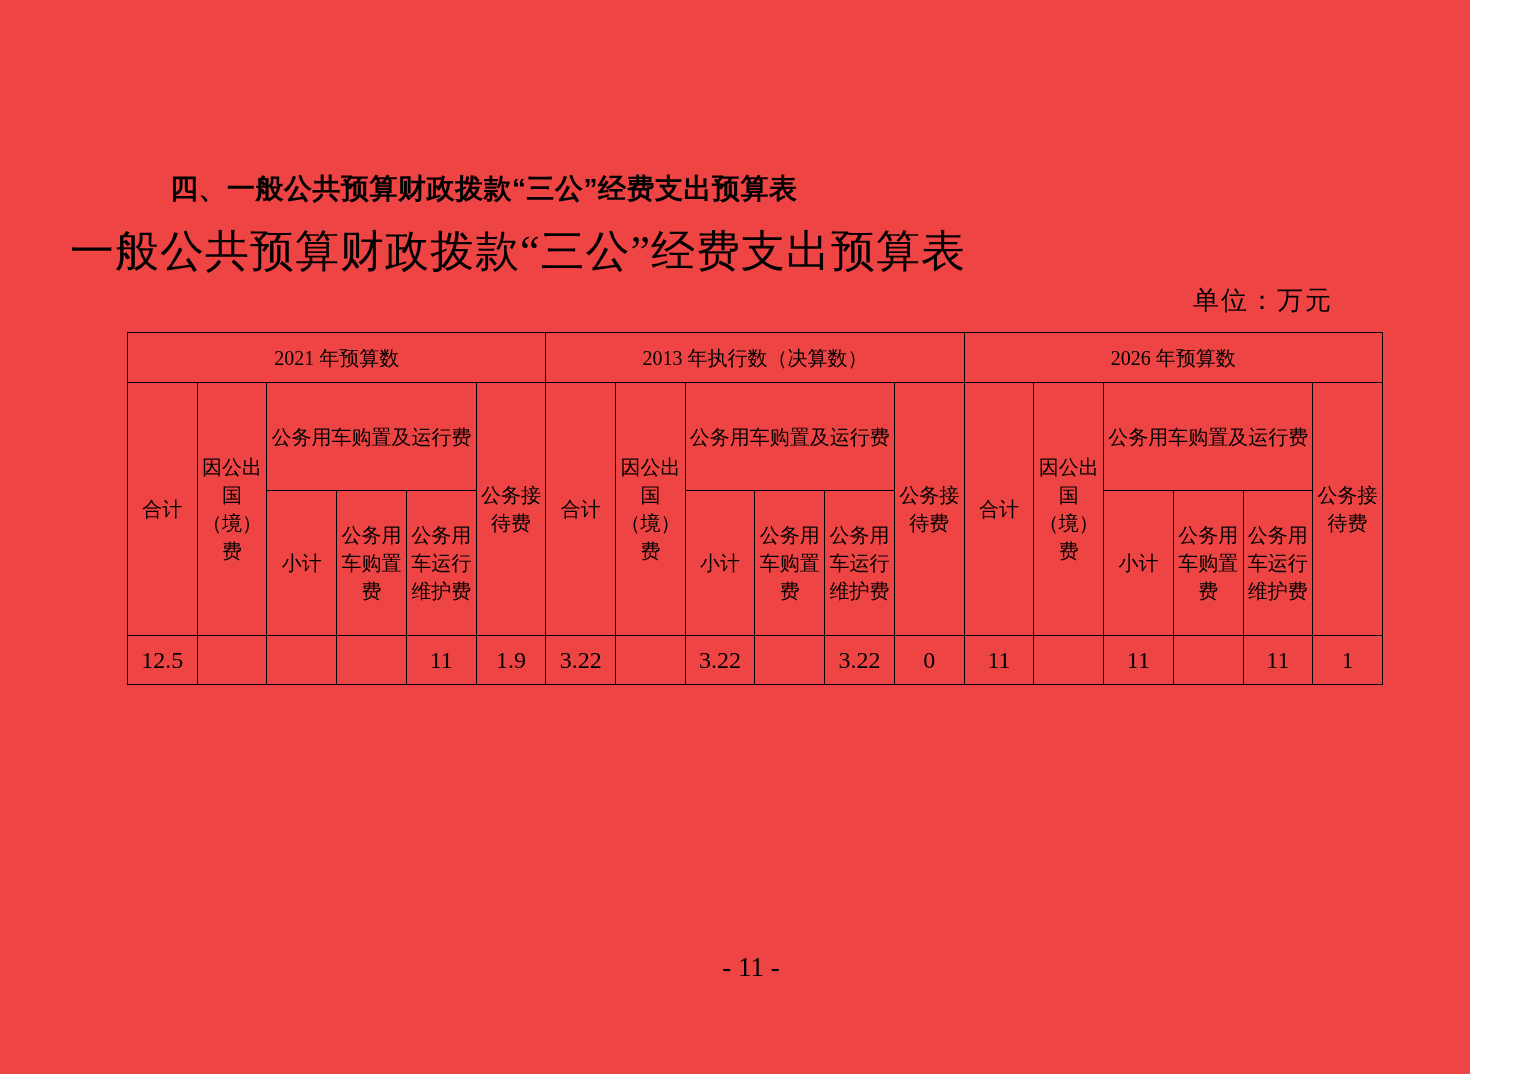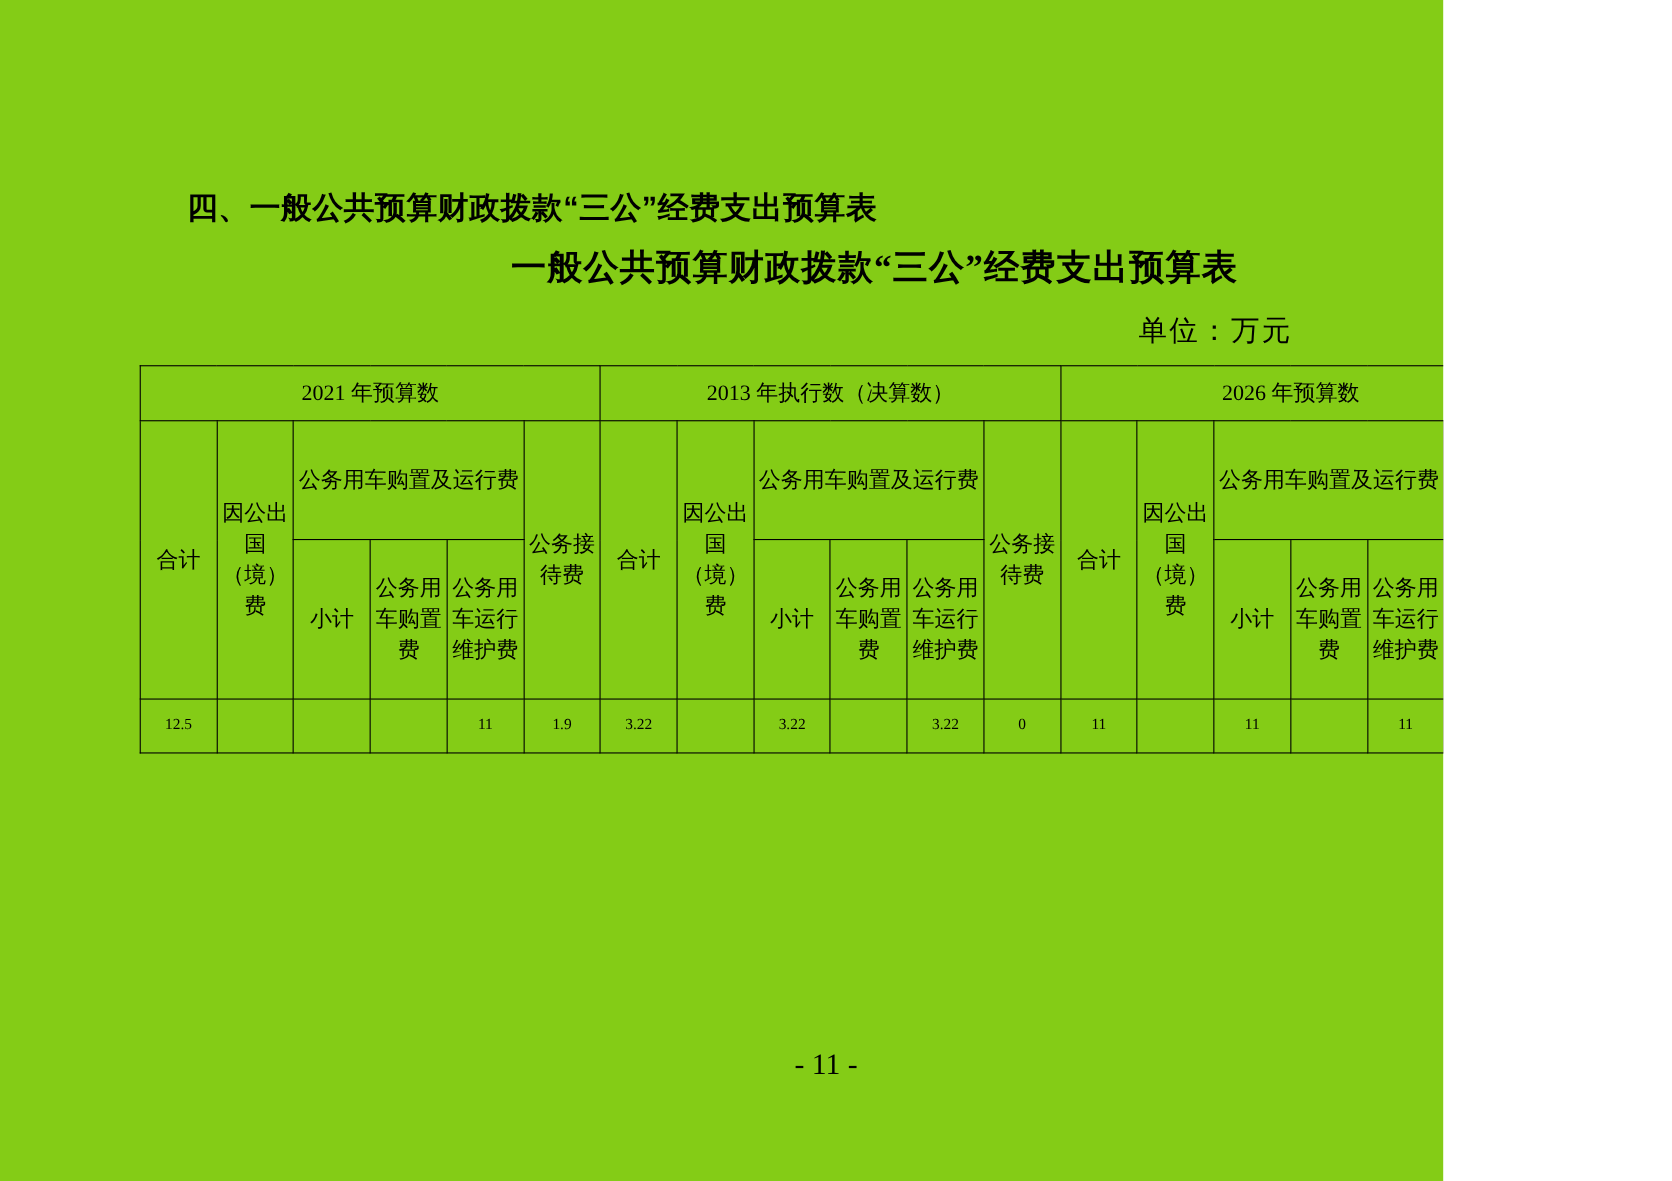--- a/index.html
+++ b/index.html
@@ -1,42 +1,42 @@
 <!DOCTYPE html>
 <html><head>
 <meta charset="utf-8">
 <style>
   html, body { margin: 0; padding: 0; background: #fff; }
   .page {
     position: relative;
-    width: 1312px;
+    width: 1470px;
     height: 1074px;
-    background: #84cc16;
+    background: #ef4444;
     color: #000;
     font-family: "Liberation Serif", "DejaVu Serif", serif;
     overflow: hidden;
   }
   .section-heading {
     position: absolute;
     left: 170px;
     top: 170px;
     font-family: "Liberation Sans", "DejaVu Sans", sans-serif;
     font-weight: bold;
     font-size: 28px;
     letter-spacing: 0.5px;
     white-space: nowrap;
   }
   .table-title {
     position: absolute;
     left: 70px;
     top: 222px;
     width: 1450px;
-    text-align: center;
-    font-weight: bold;
-    font-size: 32px;
+    text-align: left;
+    font-weight: normal;
+    font-size: 44px;
     letter-spacing: 1px;
     white-space: nowrap;
   }
   .unit-label {
     position: absolute;
     top: 283px;
     right: 137px;
     font-size: 26px;
     letter-spacing: 2px;
     white-space: nowrap;
@@ -54,21 +54,21 @@
     text-align: center;
     vertical-align: middle;
     font-size: 20px;
     line-height: 28px;
     padding: 0 2px;
     overflow: hidden;
   }
   tr.r1 td { height: 49px; }
   tr.r2 td { height: 107px; margin-top: 31px; }
   tr.r3 td { height: 144px; }
-  tr.r4 td { height: 48px; font-size: 14px; }
+  tr.r4 td { height: 48px; font-size: 24px; }
   .page-number {
     position: absolute;
     left: 0;
     top: 952px;
     width: 1502px;
     text-align: center;
     font-size: 27px;
   }
 </style>
 </head>

